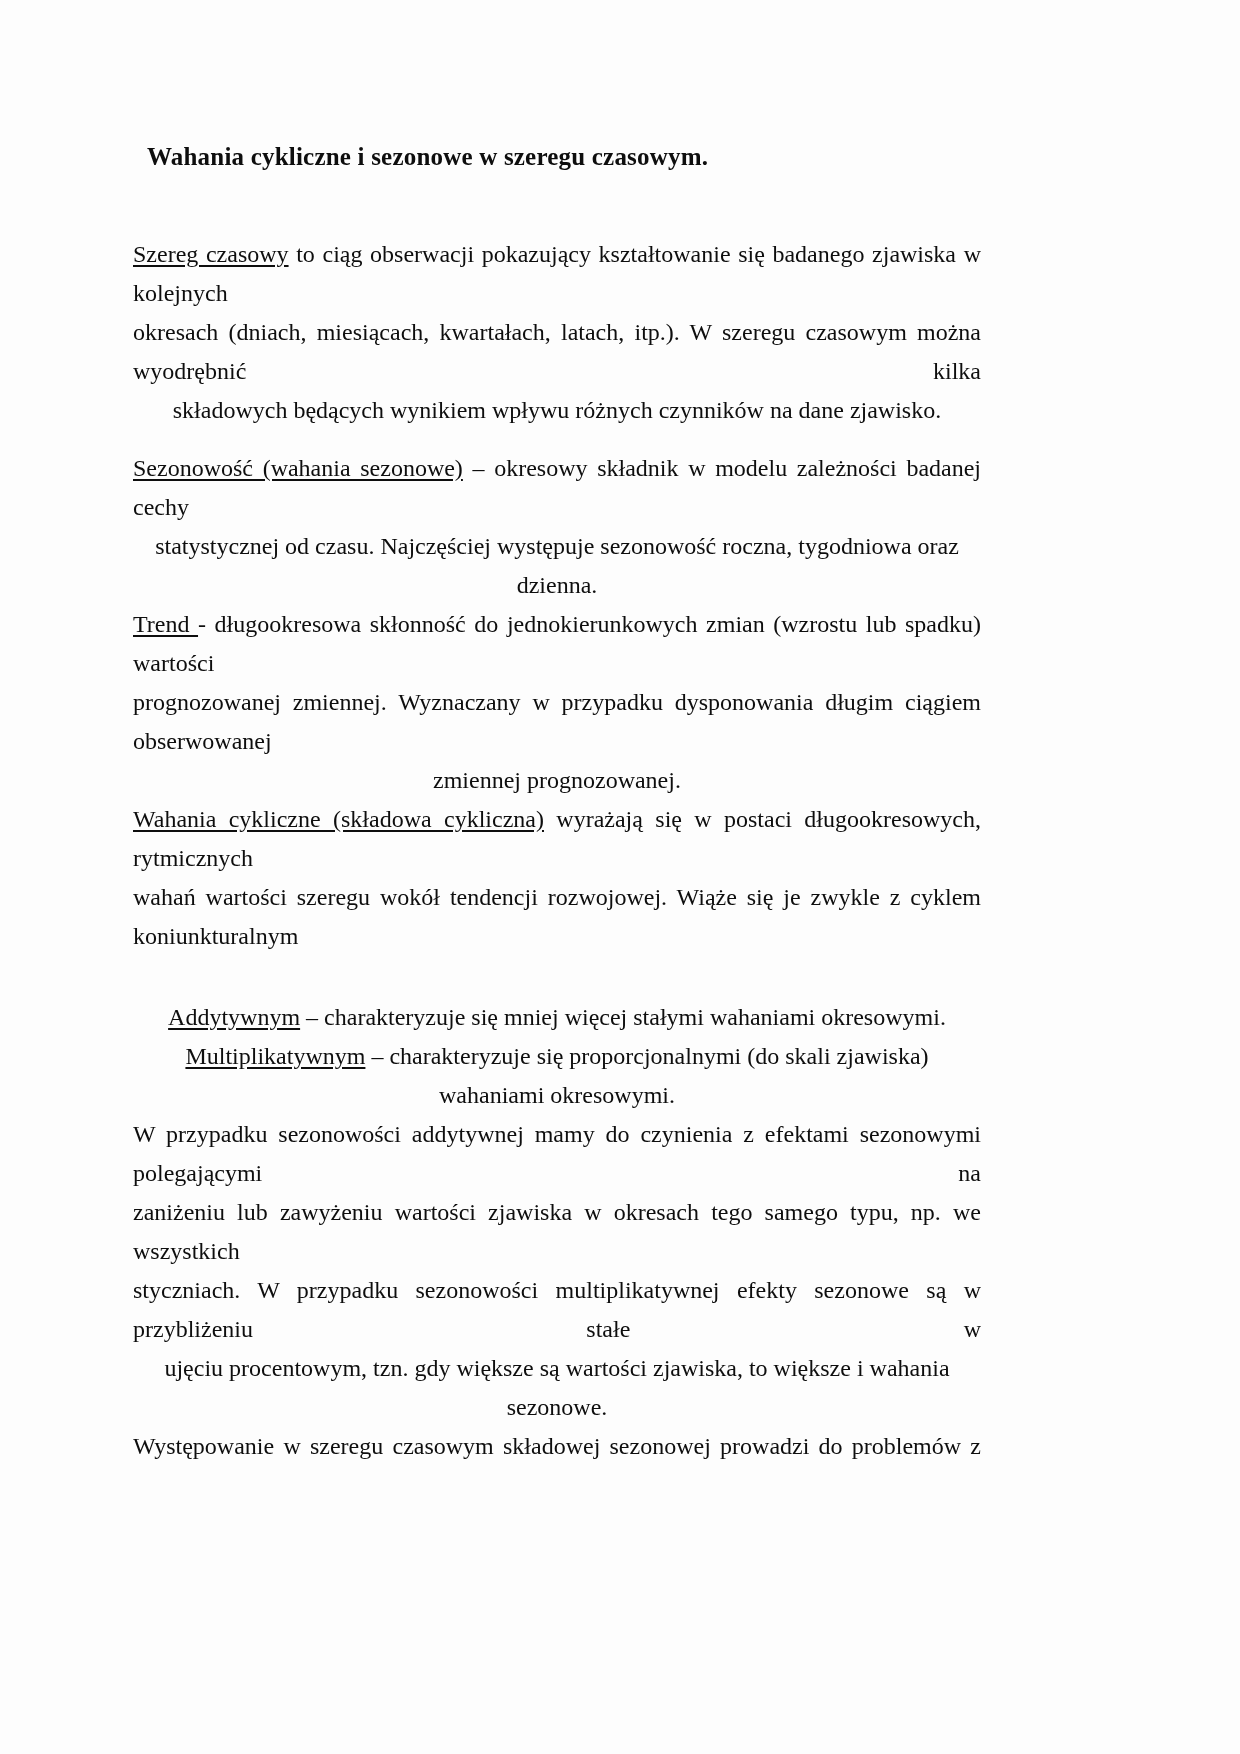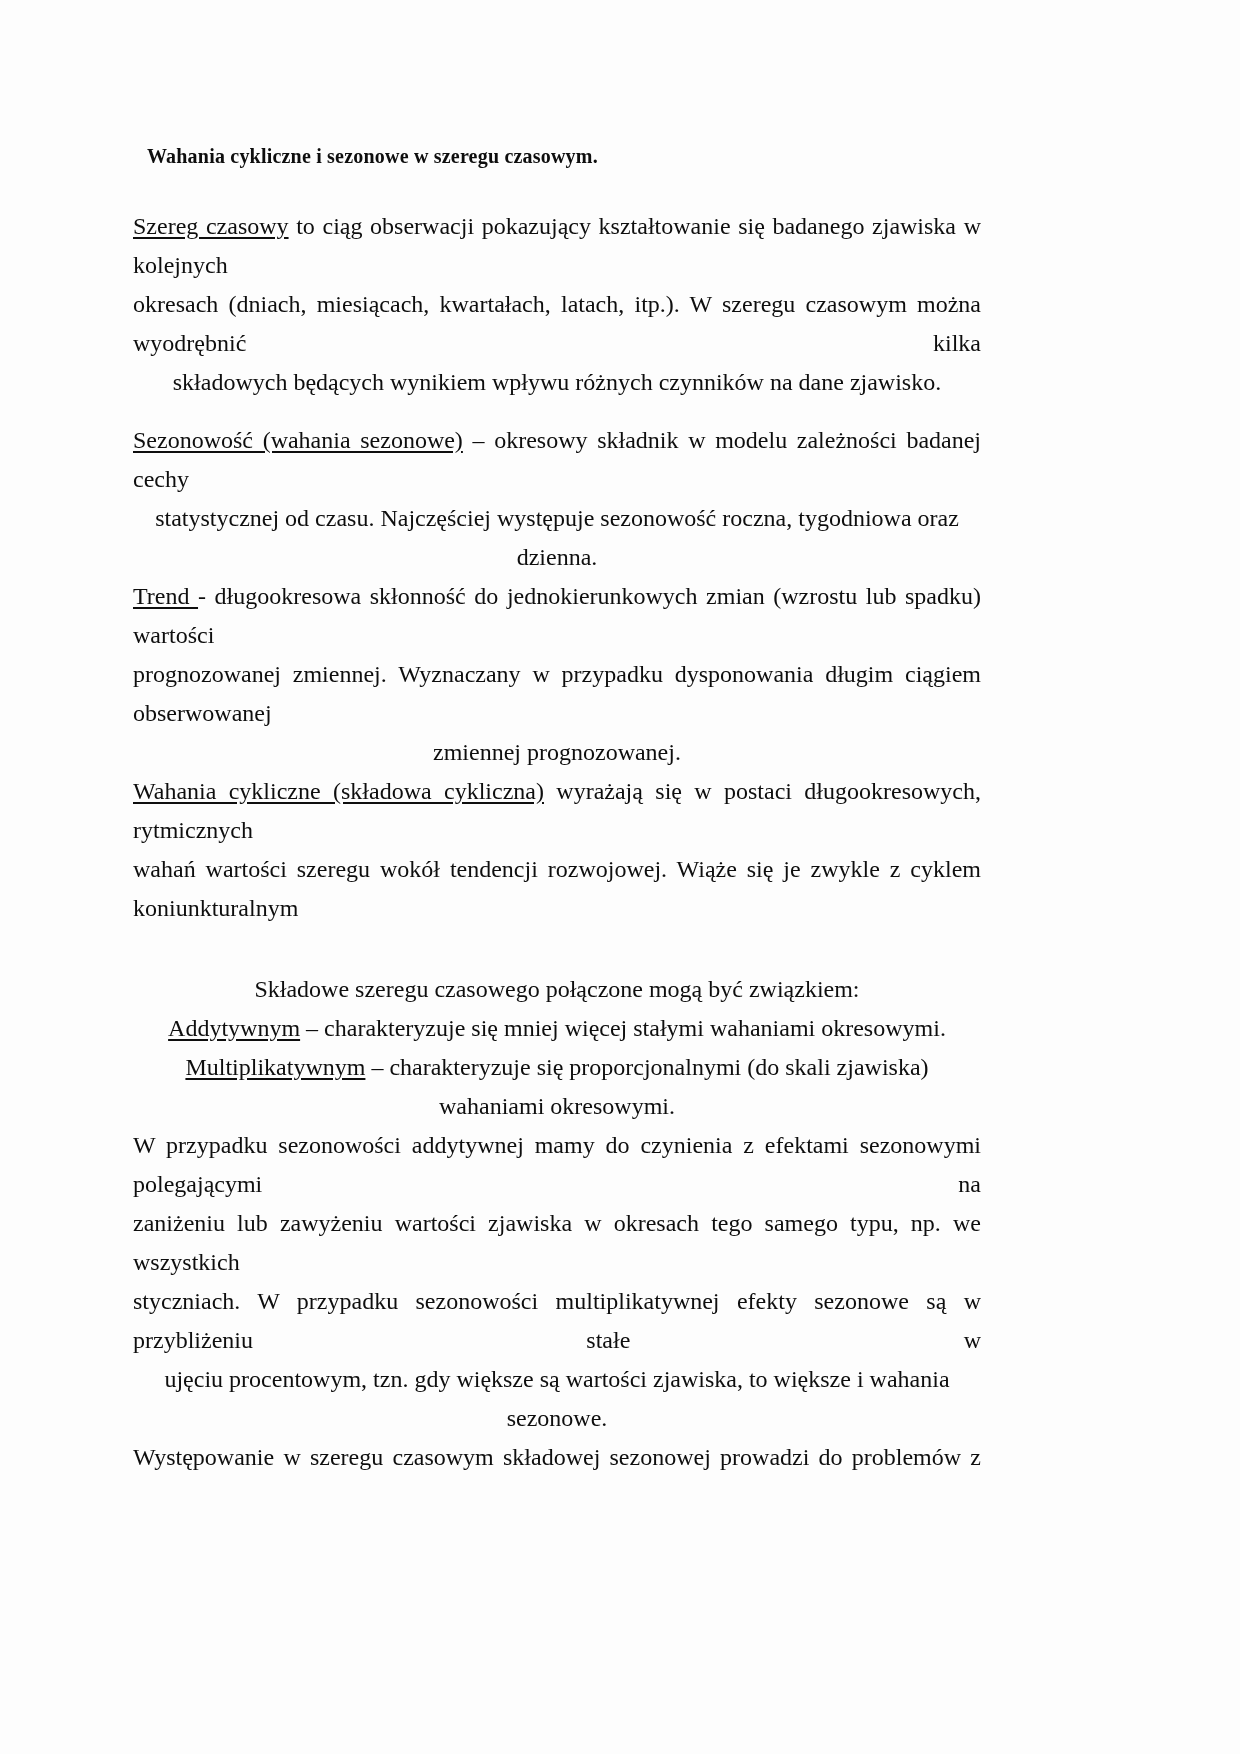--- a/index.html
+++ b/index.html
@@ -15,28 +15,28 @@
     color: #0e0e0e;
   }
   .page {
     box-sizing: border-box;
     width: 1240px;
     height: 1754px;
     background: #fdfdfd;
     padding: 137px 259px 0 133px;
   }
   .doc-title {
-    font-size: 20px;
+    font-size: 25px;
     font-weight: bold;
     line-height: 39px;
     text-indent: 14px;
     letter-spacing: 0.2px;
   }
   .doc-block { margin-top: 39px; }
-  .doc-block.block-0 { margin-top: 31px; }
+  .doc-block.block-0 { margin-top: 59px; }
   .doc-block.block-1 { margin-top: 19px; }
   .doc-block.block-2 { margin-top: 42px; }
   .line {
     font-size: 24px;
     line-height: 39px;
     white-space: normal;
     text-align: center;
   }
   .line.j {
     text-align: justify;
@@ -61,21 +61,20 @@
       <div class="doc-block block-1">
         <div class="line j"><span class="u">Sezonowość (wahania sezonowe)</span><span> – okresowy składnik w modelu zależności badanej cechy</span></div>
         <div class="line"><span>statystycznej od czasu. Najczęściej występuje sezonowość roczna, tygodniowa oraz dzienna.</span></div>
         <div class="line j"><span class="u">Trend&nbsp;</span><span>- długookresowa skłonność do jednokierunkowych zmian (wzrostu lub spadku) wartości</span></div>
         <div class="line j"><span>prognozowanej zmiennej. Wyznaczany w przypadku dysponowania długim ciągiem obserwowanej</span></div>
         <div class="line"><span>zmiennej prognozowanej.</span></div>
         <div class="line j"><span class="u">Wahania cykliczne (składowa cykliczna)</span><span> wyrażają się w postaci długookresowych, rytmicznych</span></div>
         <div class="line j"><span>wahań wartości szeregu wokół tendencji rozwojowej. Wiąże się je zwykle z cyklem koniunkturalnym</span></div>
       </div>
       <div class="doc-block block-2">
-        <div class="line"><span>Składowe szeregu czasowego połączone mogą być związkiem:</span></div>
         <div class="line"><span class="u">Addytywnym</span><span> – charakteryzuje się mniej więcej stałymi wahaniami okresowymi.</span></div>
         <div class="line"><span class="u">Multiplikatywnym</span><span> – charakteryzuje się proporcjonalnymi (do skali zjawiska) wahaniami okresowymi.</span></div>
         <div class="line j"><span>W przypadku sezonowości addytywnej mamy do czynienia z efektami sezonowymi polegającymi na</span></div>
         <div class="line j"><span>zaniżeniu lub zawyżeniu wartości zjawiska w okresach tego samego typu, np. we wszystkich</span></div>
         <div class="line j"><span>styczniach. W przypadku sezonowości multiplikatywnej efekty sezonowe są w przybliżeniu stałe w</span></div>
         <div class="line"><span>ujęciu procentowym, tzn. gdy większe są wartości zjawiska, to większe i wahania sezonowe.</span></div>
         <div class="line j"><span>Występowanie w szeregu czasowym składowej sezonowej prowadzi do problemów z</span></div>
       </div>
     </div>
 </div>

